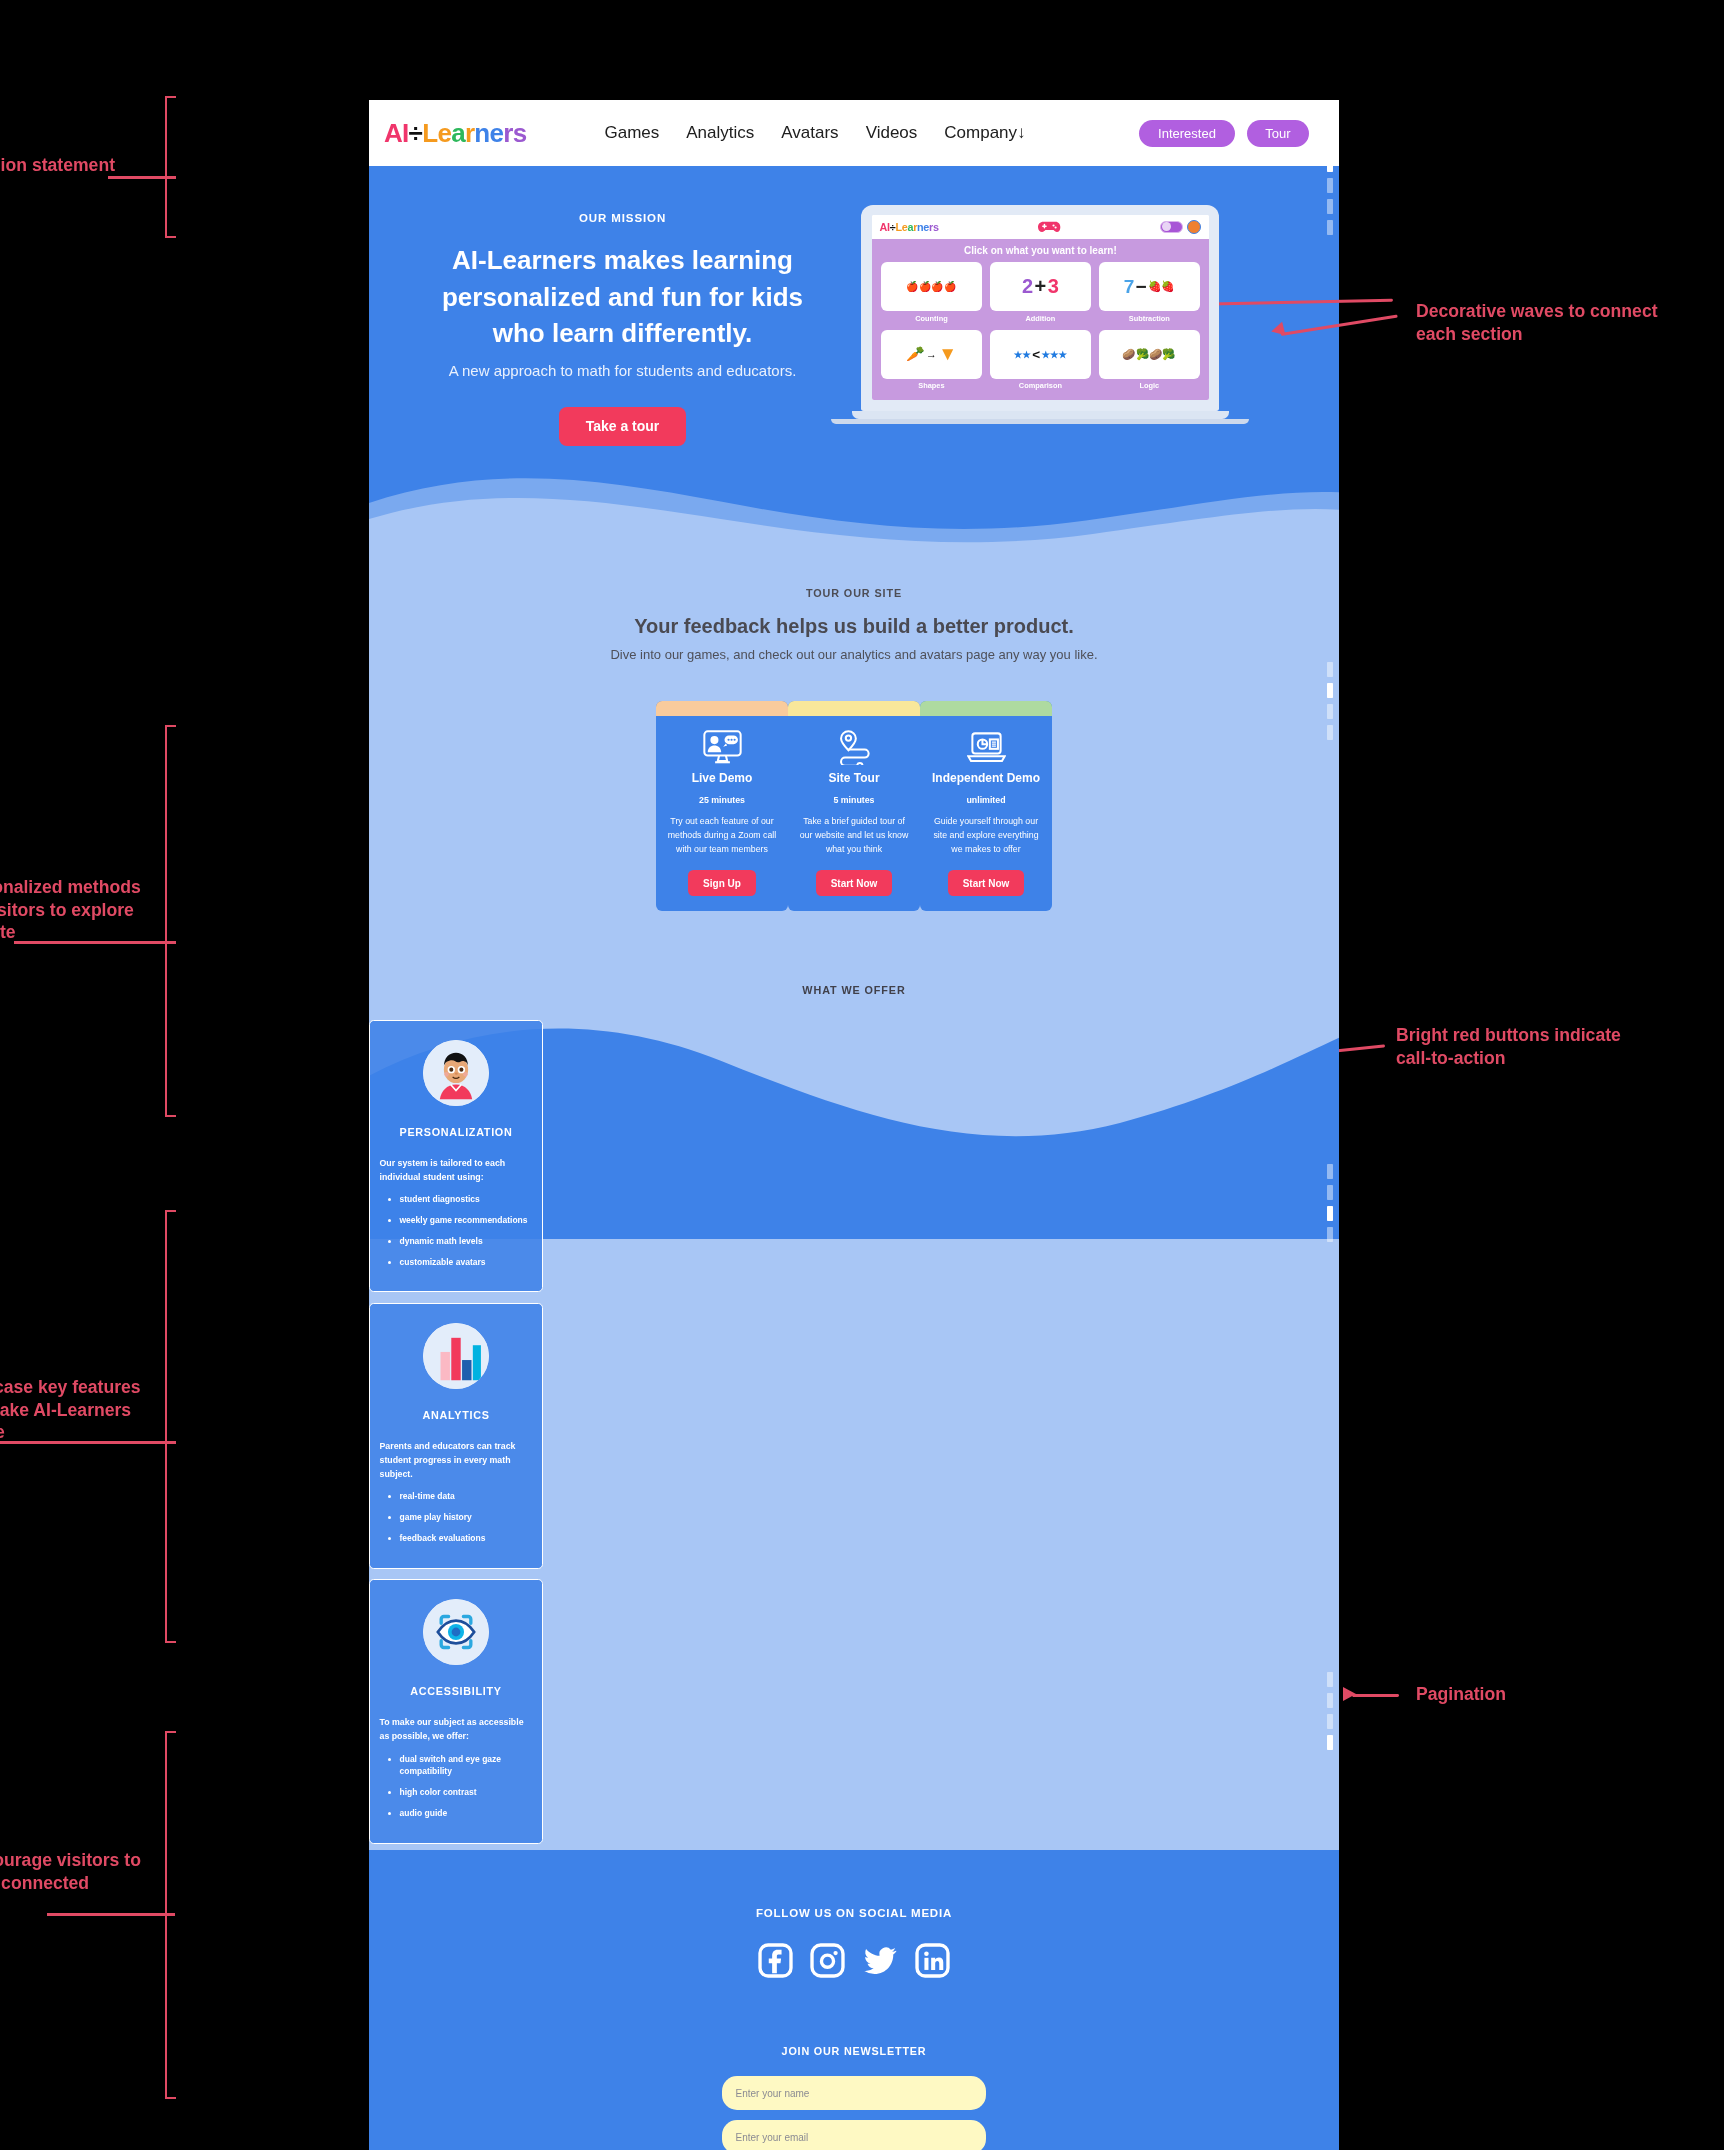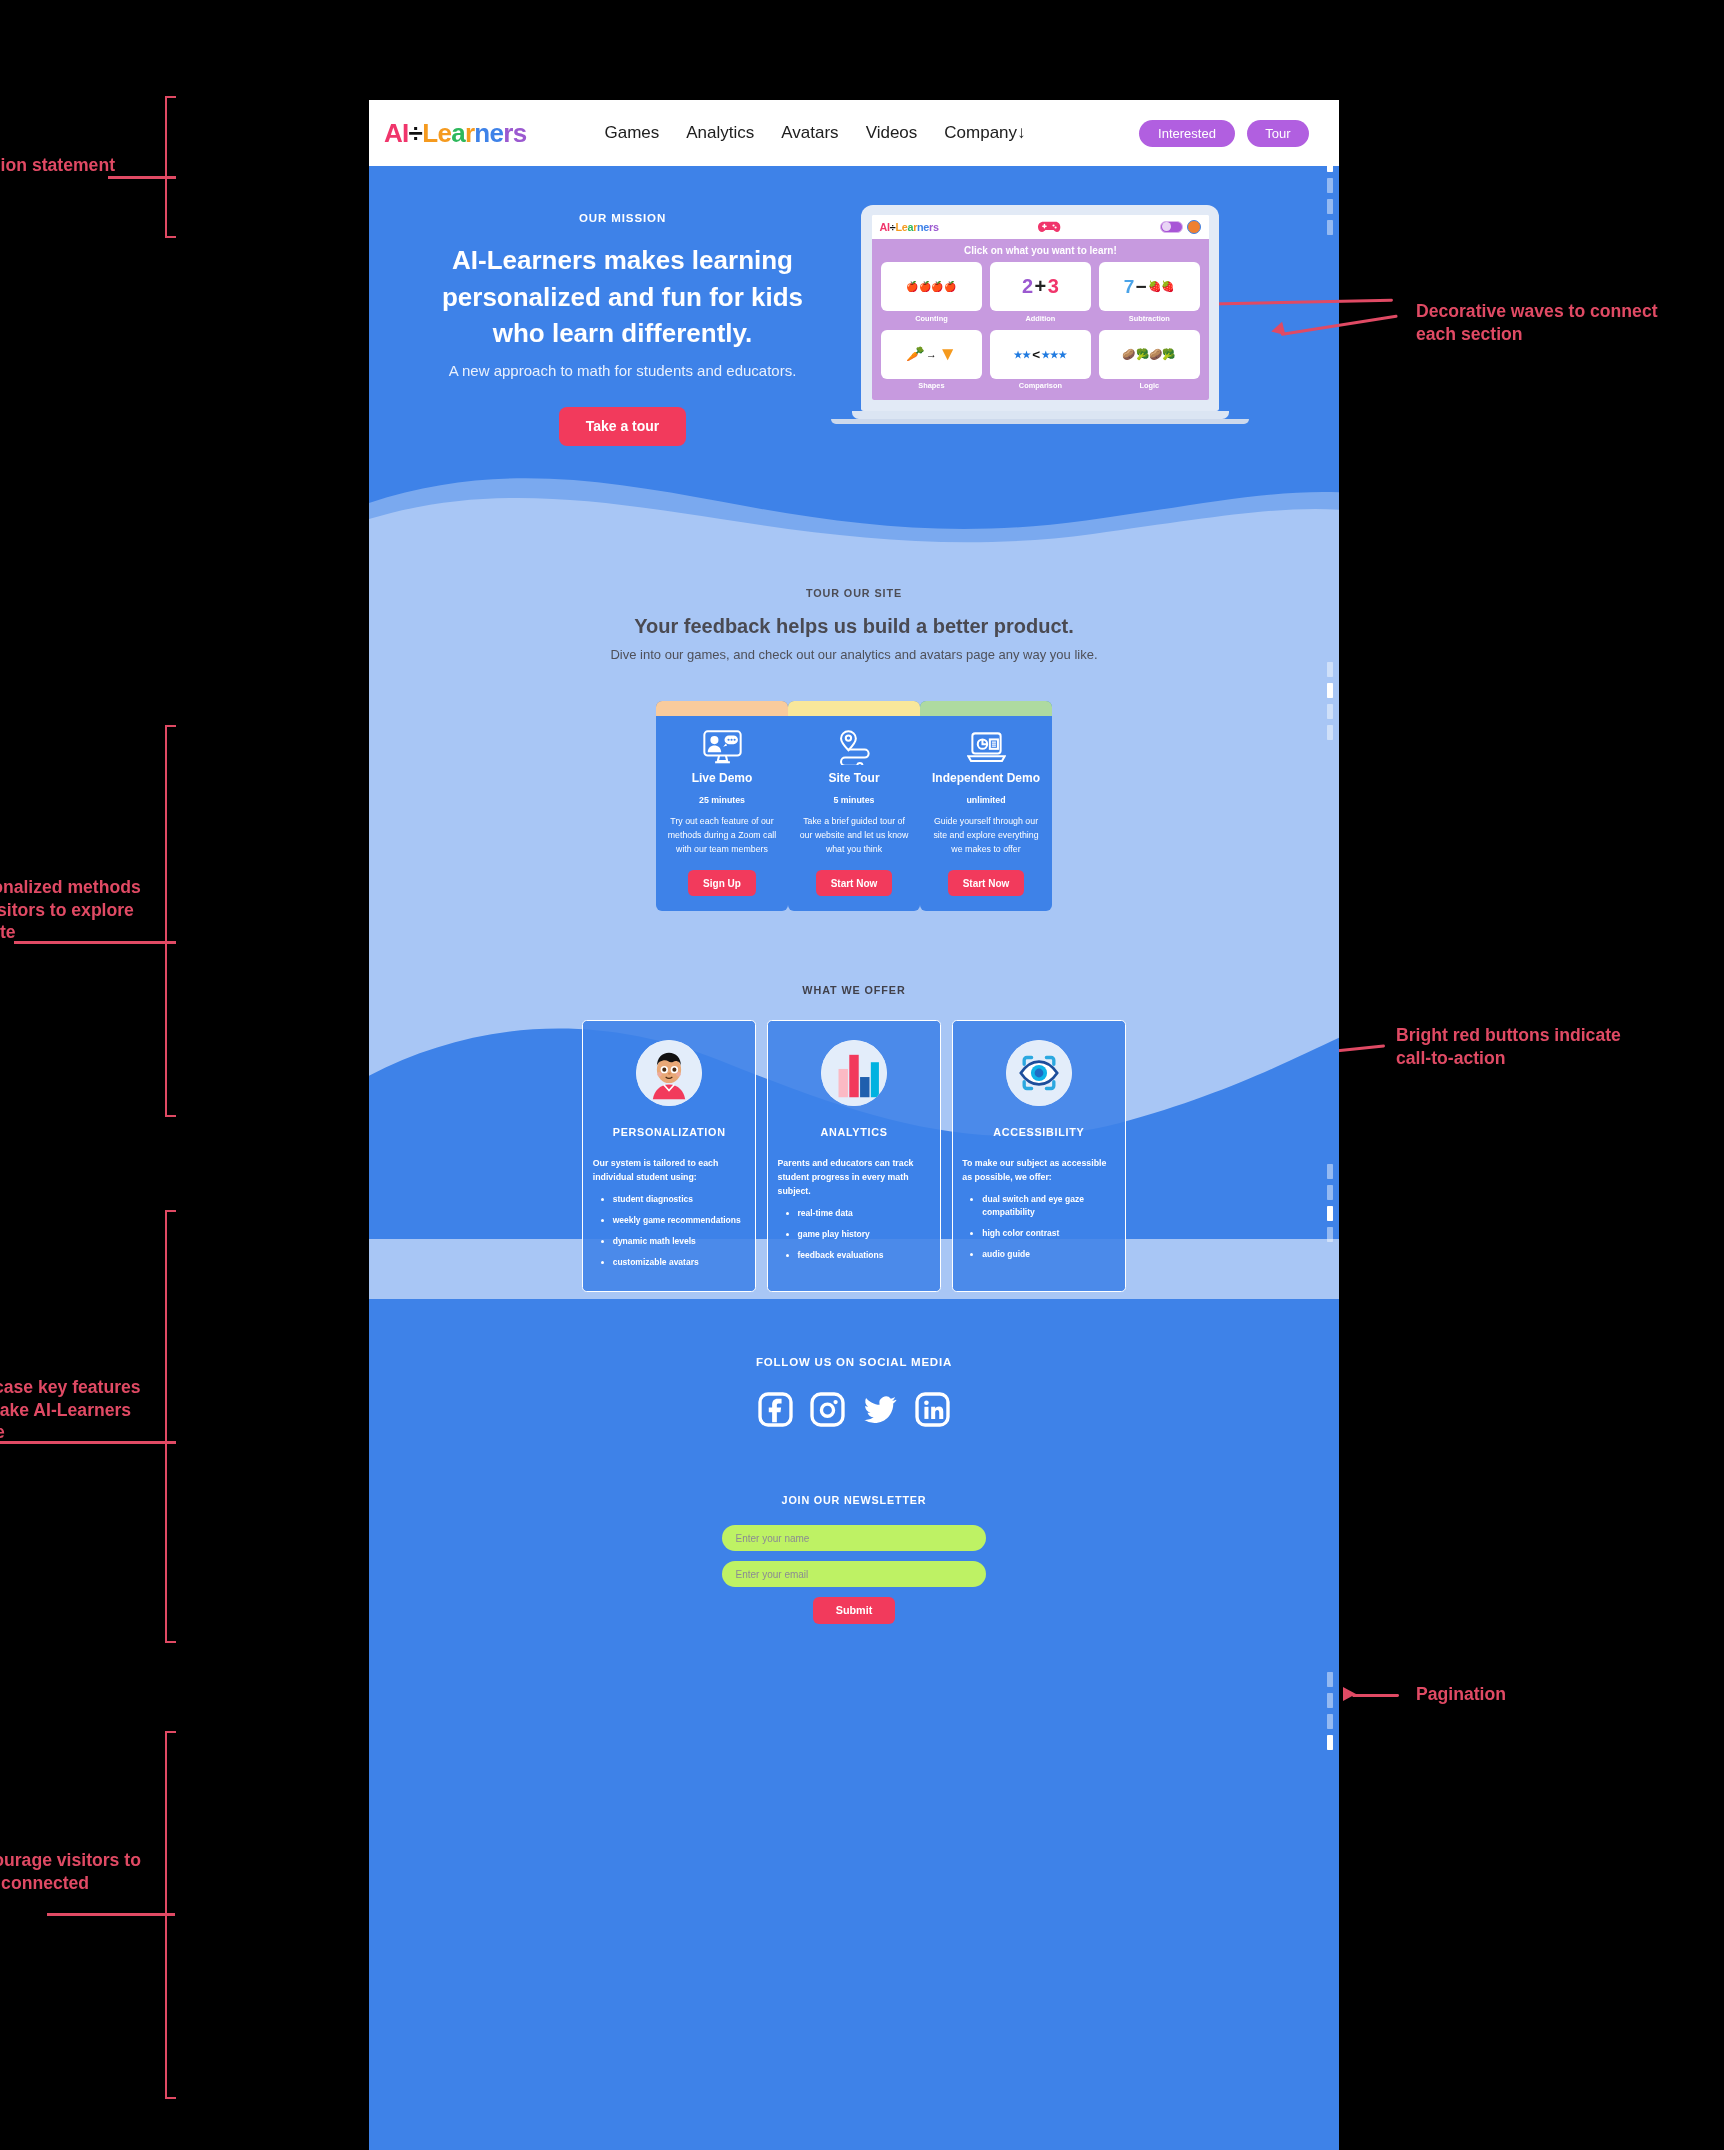--- a/index.html
+++ b/index.html
@@ -112,43 +112,43 @@
   .card-btn {
     background: #f23a5c; color: #ffffff; border: none; border-radius: 5.4px;
     font-size: 10px; font-weight: 700; padding: 7.4px 15px; margin: 14px 0 15px 0;
     cursor: pointer; font-family: "Liberation Sans", sans-serif;
   }
 
   
   .offer { position: relative; background: #a8c6f5; padding-top: 12px; padding-bottom: 6.8px; z-index: 6; }
   .offer-wave { position: absolute; left: 0; top: 24px; width: 970px; z-index: 1; }
   .offer-head { position: relative; z-index: 4; text-align: center; color: #40404a; font-size: 10.8px; font-weight: 700; letter-spacing: 0.9px; }
-  .ocards { position: relative; z-index: 4; display: flex; justify-content: center; gap: 10.8px; margin-top: 24px; }
+  .ocards { position: relative; z-index: 4; display: flex; justify-content: center; gap: 10.8px; margin-top: 24px; flex-direction: column; }
   .ocard {
     width: 174px; min-height: 223px; border: 1.4px solid #ffffff; border-radius: 4.7px;
     background: rgba(62,130,232,.88); padding: 19px 9.5px 15px 9.5px;
   }
   .ocard-av {
     width: 66px; height: 66px; border-radius: 50%; background: #e3edfa;
     margin: 0 auto; display: flex; align-items: center; justify-content: center; overflow: hidden;
   }
   .ocard-title { text-align: center; color: #ffffff; font-size: 10.8px; font-weight: 700; letter-spacing: 0.7px; margin-top: 20px; }
   .ocard-desc { color: #ffffff; font-size: 8.8px; font-weight: 700; line-height: 1.6; margin-top: 17.6px; }
   .ocard-list { margin: 9.5px 0 0 20px; }
   .ocard-list li { color: #ffffff; font-size: 8.5px; font-weight: 700; line-height: 1.5; margin-bottom: 8px; }
 
   
   .footer { position: relative; background: #3e82e8; padding-top: 57px; padding-bottom: 81px; z-index: 6; }
   .foot-head { text-align: center; color: #ffffff; font-size: 11.5px; font-weight: 700; letter-spacing: 0.8px; }
   .socials { display: flex; justify-content: center; gap: 17.6px; margin-top: 24px; }
   .social { cursor: pointer; }
   .news-head { text-align: center; color: #ffffff; font-size: 10.8px; font-weight: 700; letter-spacing: 0.8px; margin-top: 65px; }
   .field {
-    display: block; width: 264px; margin: 0 auto 10px auto; height: 26px;
-    border-radius: 15px; border: none; background: #bef264;
+    display: block; width: 264px; margin: 0 auto 10px auto; height: 34px;
+    border-radius: 15px; border: none; background: #fef9c3;
     padding: 0 13.5px; font-size: 10px; color: #4d4d55;
     font-family: "Liberation Sans", sans-serif;
   }
   .field::placeholder { color: #8b8b93; }
   .submit {
     display: block; margin: 10px auto 0 auto; background: #f23a5c; color: #fff;
     border: none; border-radius: 6px; padding: 7.4px 23px; font-size: 10.8px;
     font-weight: 700; cursor: pointer; font-family: "Liberation Sans", sans-serif;
   }
 

